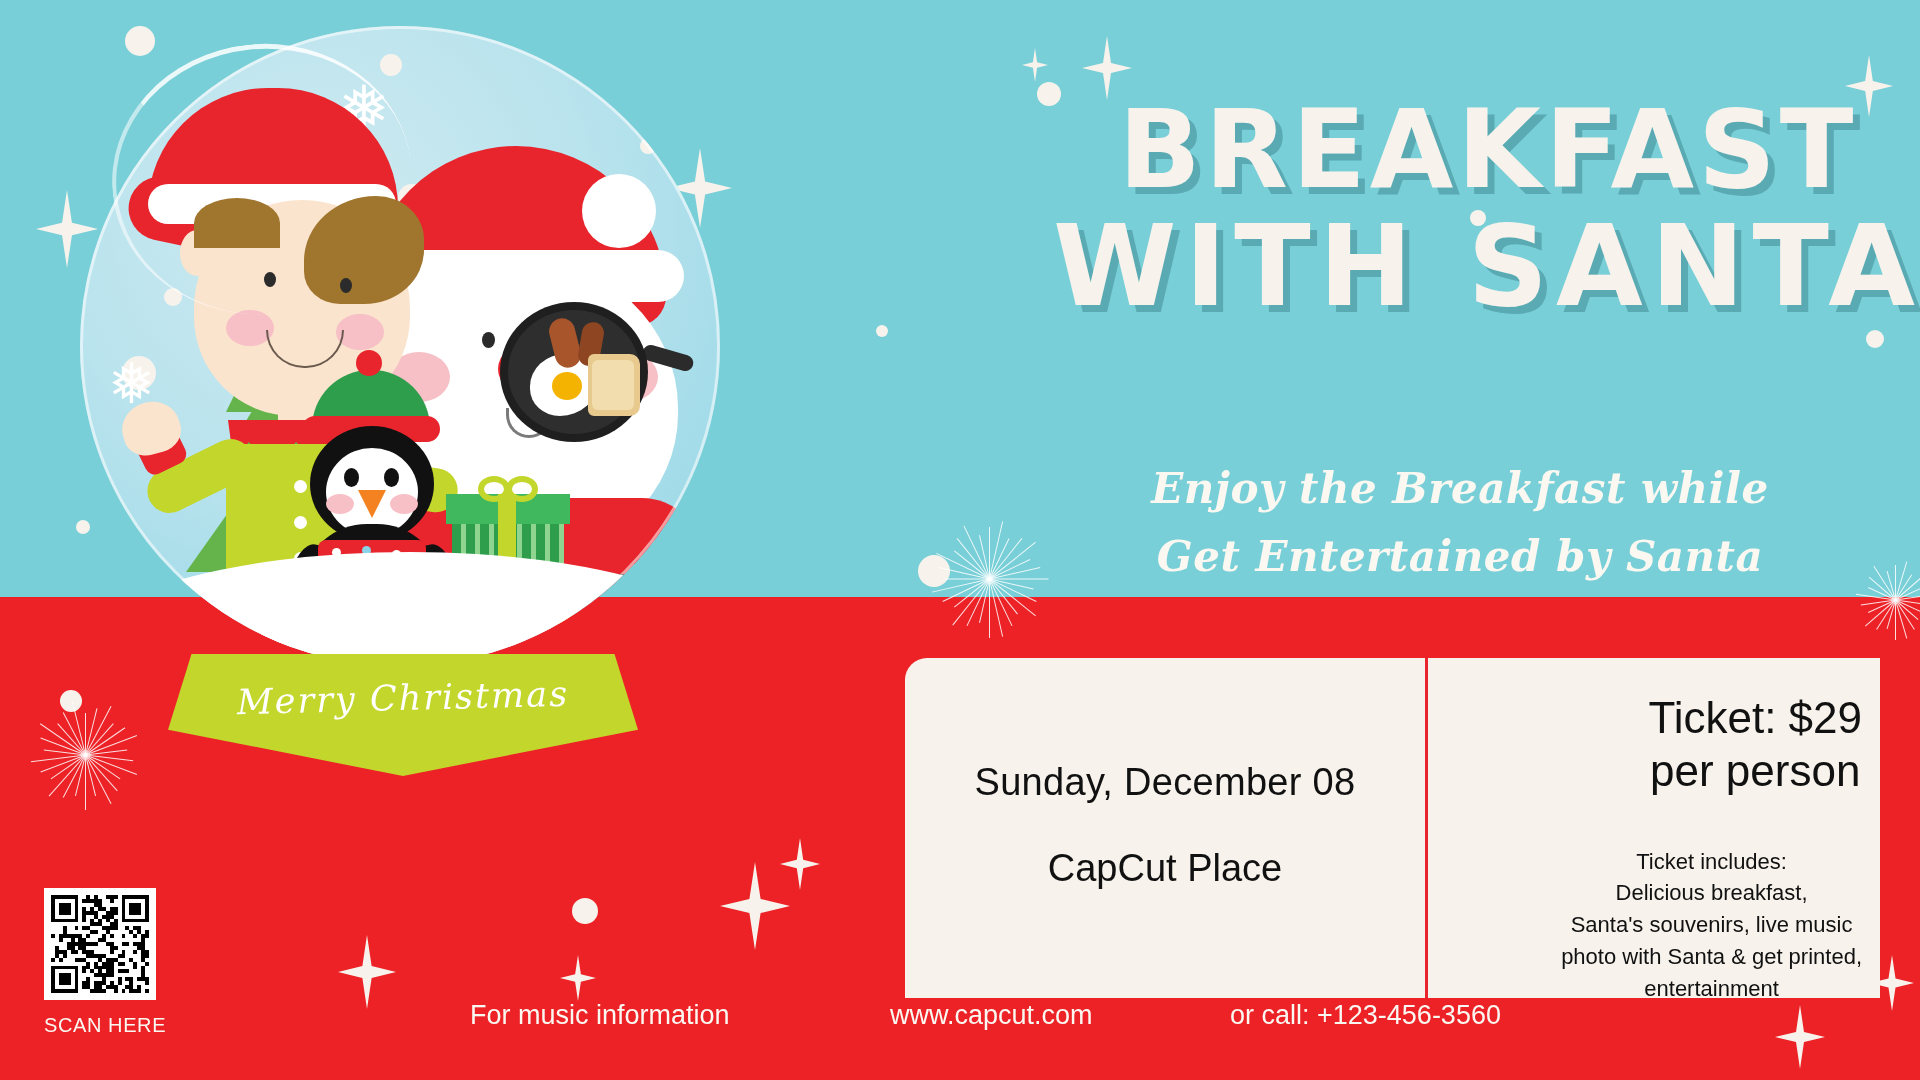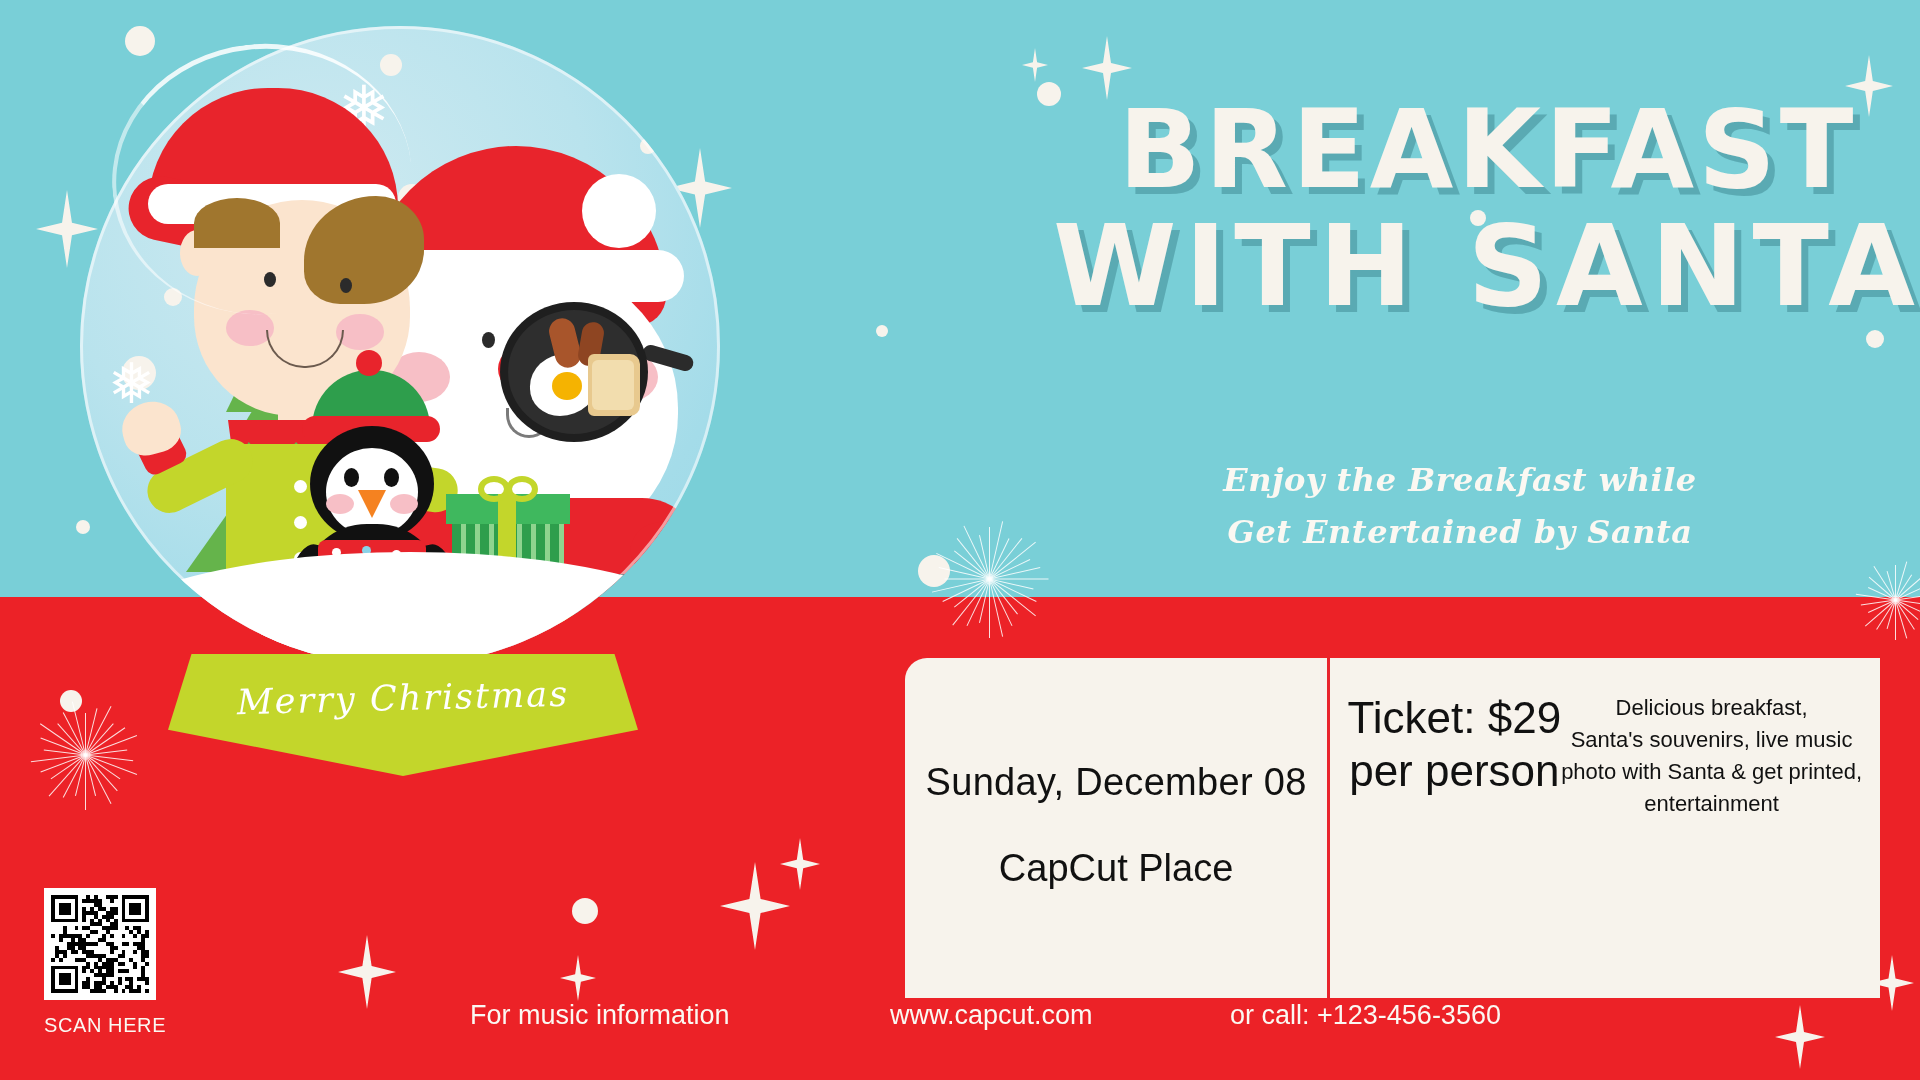--- a/index.html
+++ b/index.html
@@ -97,21 +97,21 @@
   }
   .hl-line.l2 { font-size:112px; letter-spacing:8px; margin-top:4px; }
 
   
   #subtitle { position:absolute; left:1020px; top:455px; width:880px; text-align:center; }
   .sub-line {
     font-family:"DejaVu Serif", serif;
     font-style:italic;
     font-weight:bold;
     color:#FBF8F2;
-    font-size:32px;
+    font-size:42px;
     line-height:1.62;
     letter-spacing:.5px;
     white-space:nowrap;
   }
 
   
   #cards {
     position:absolute; left:905px; top:658px;
     width:975px; height:340px;
     background:#F7F3EC;
@@ -122,21 +122,21 @@
     width:520px; height:100%;
     display:flex; flex-direction:column; align-items:center; justify-content:center;
     padding:0 18px;
   }
   .card-divider-v {
     width:3px; height:100%;
     background:#E8242C;
   }
   #card-ticket {
     flex:1; height:100%;
-    display:flex; flex-direction:row; align-items:flex-start;
+    display:flex; flex-direction:column; align-items:flex-end;
     padding:34px 18px 0;
   }
   .event-date {
     font-family:"Liberation Sans", sans-serif;
     font-size:38px; color:#111111; font-weight:normal;
     letter-spacing:.3px;
     margin-bottom:38px;
     white-space:nowrap;
   }
   .event-venue {
@@ -498,20 +498,21 @@
 
     <div class="card-divider-v"></div>
 
     <div id="card-ticket">
       <div class="ticket-price">
         <div>Ticket: $29</div>
         <div>per person</div>
       </div>
       <div class="card-divider-h"></div>
       <div class="includes">
+        <div>Ticket includes:</div>
         <div>Delicious breakfast,</div>
         <div>Santa's souvenirs, live music</div>
         <div>photo with Santa &amp; get printed,</div>
         <div>entertainment</div>
       </div>
     </div>
   </div>
 
   <div id="qr-block">
     <div id="qr-code">

